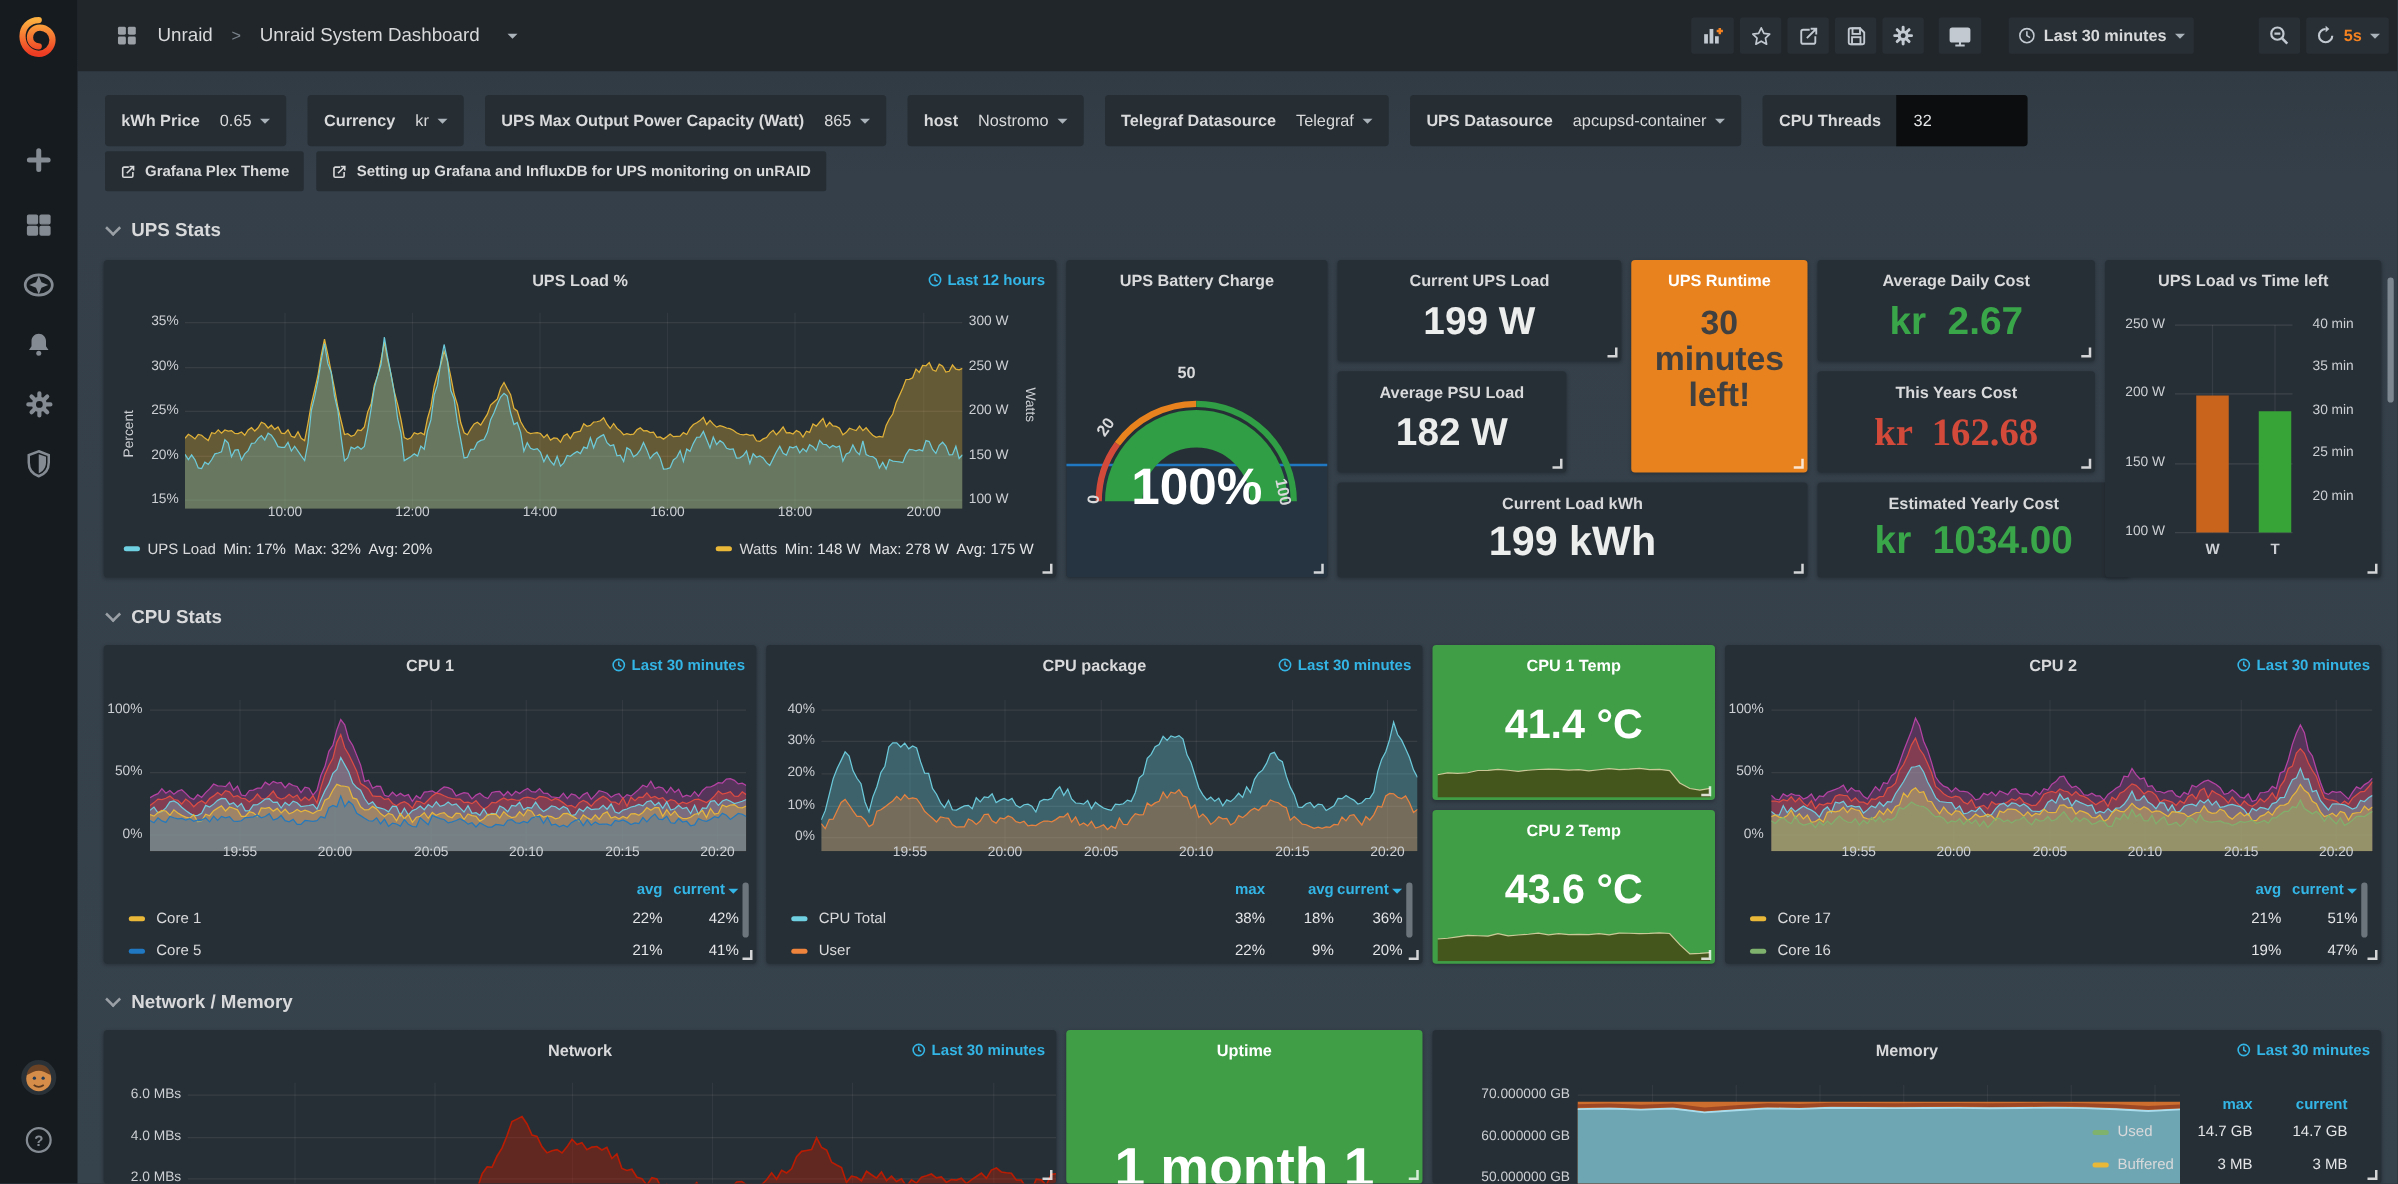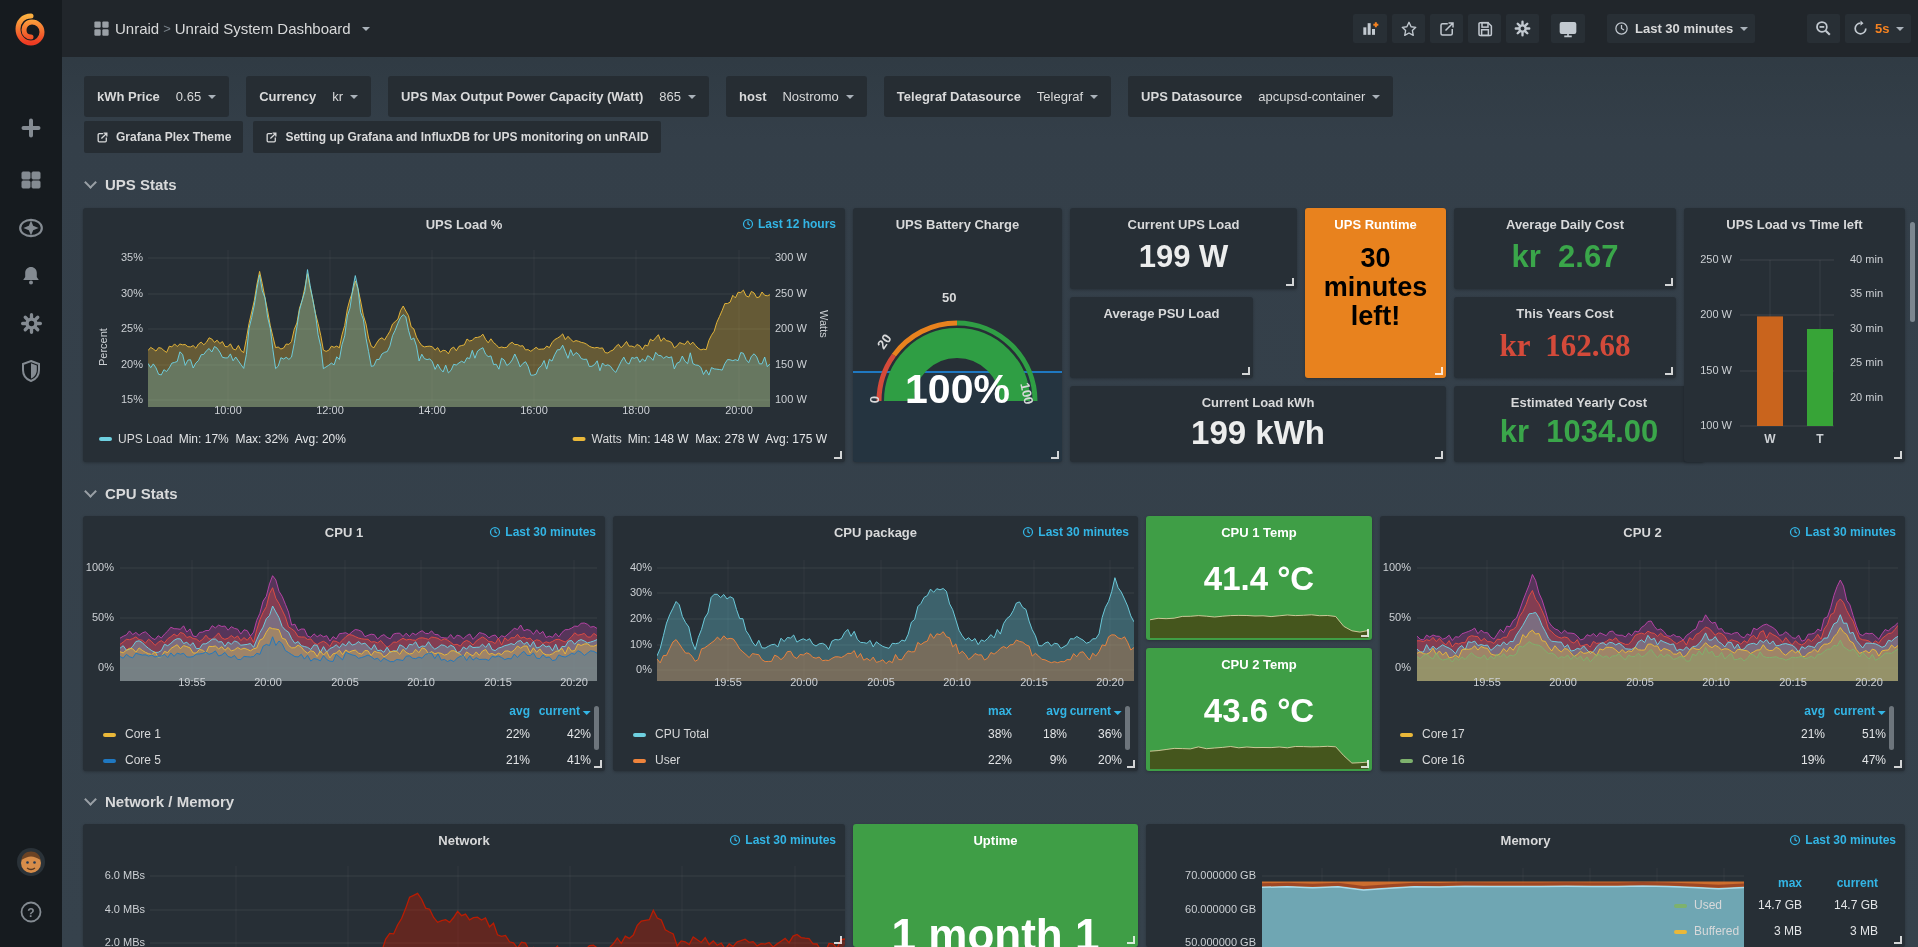--- a/index.html
+++ b/index.html
@@ -4,21 +4,21 @@
 <style>
   html,body{margin:0;padding:0;background:#2c363d;font-family:"Liberation Sans",sans-serif;}
   #app{position:relative;width:1918px;height:947px;overflow:hidden;
        background:linear-gradient(180deg,#2d3840 0,#343f49 140px,#36424c 100%);}
   
   .sidebar{position:absolute;left:0;top:0;width:62px;height:947px;background:#161b1f;z-index:5;}
   .sbtn{position:absolute;left:0;width:62px;height:40px;display:flex;align-items:center;justify-content:center;color:#848b92;cursor:pointer;}
   .sbtn svg{stroke:#848b92;fill:none;}
   
   .topbar{position:absolute;left:62px;top:0;width:1856px;height:57px;background:#21262b;display:flex;align-items:center;z-index:4;}
-  .crumb{display:flex;align-items:center;margin-left:30px;gap:4px;color:#d8d9da;font-size:15px;}
+  .crumb{display:flex;align-items:center;margin-left:30px;gap:15px;color:#d8d9da;font-size:15px;}
   .crumb .sep{color:#79828a;font-size:13px;}
   .tbgroup{position:absolute;top:14px;height:29px;display:flex;gap:5px;}
   .tbtn{min-width:33px;height:29px;background:#282f35;border-radius:2px;display:flex;align-items:center;justify-content:center;color:#c2c9d0;cursor:pointer;padding:0 7px;box-sizing:border-box;}
   .tbtn svg{stroke:#c2c9d0;fill:none;}
   .caret{width:0;height:0;border-left:4px solid transparent;border-right:4px solid transparent;border-top:4px solid #aab2ba;display:inline-block;margin-left:7px;}
   .timetxt{font-size:13px;font-weight:bold;color:#d8d9da;margin-left:6px;white-space:nowrap;}
   .orange{color:#f58220;}
   
   .varrow{position:absolute;left:84px;top:76px;display:flex;gap:17px;z-index:3;}
   .varbox{height:41px;background:#262d33;border-radius:3px;display:flex;align-items:center;padding:0 13px;cursor:pointer;}
@@ -40,21 +40,21 @@
   .statval{position:absolute;left:0;right:0;top:31px;text-align:center;font-size:31px;font-weight:bold;color:#eceded;white-space:pre;}
   .greenbg{background:#3f9e46;}
   .orangebg{background:#e8821e;}
   .gtext{color:#3aa64a;} .rtext{color:#d44a3a;font-family:Liberation Serif, serif;}
   .tick{position:absolute;font-size:11px;color:#ccd0d4;white-space:pre;}
   .lh{position:absolute;font-size:12px;font-weight:bold;color:#33b5e5;white-space:nowrap;}
   .lval{position:absolute;font-size:12px;color:#e3e5e7;white-space:nowrap;}
   .llabel{position:absolute;font-size:12px;color:#d8d9da;cursor:pointer;white-space:nowrap;}
   .sw{position:absolute;width:13px;height:4px;border-radius:2px;}
   .lscroll{position:absolute;width:5px;border-radius:3px;background:#6d757c;}
-  .rt-val{position:absolute;left:8px;right:8px;top:36px;text-align:center;font-size:27px;line-height:1.08;font-weight:bold;color:#000000;}
+  .rt-val{position:absolute;left:8px;right:8px;top:36px;text-align:center;font-size:27px;line-height:1.08;font-weight:bold;color:#404040;}
   .temp-val{position:absolute;left:0;right:0;top:44px;text-align:center;font-size:33px;font-weight:bold;color:#fff;}
   .up-val{position:absolute;left:0;right:0;top:86px;text-align:center;font-size:44px;font-weight:bold;color:#fff;white-space:nowrap;}
   .glabel{position:absolute;font-size:13px;font-weight:bold;color:#d8d9da;}
   .gvalue{position:absolute;left:0;right:0;top:158px;text-align:center;font-size:41px;font-weight:bold;color:#fff;z-index:2;}
   .pagescroll{position:absolute;left:1910px;top:222px;width:5px;height:100px;background:#8a949c;border-radius:3px;opacity:.85;}
 </style>
 </head>
 <body>
 
 <div id="app">
@@ -237,20 +237,24 @@
       </div>
       <div class="varbox">
         <span class="vlabel">Telegraf Datasource</span>
         <span class="vval">Telegraf</span>
         <span class="caret"></span>
       </div>
       <div class="varbox">
         <span class="vlabel">UPS Datasource</span>
         <span class="vval">apcupsd-container</span>
         <span class="caret"></span>
+      </div>
+      <div class="varbox hasinput">
+        <span class="vlabel">CPU Threads</span>
+        <input class="vinput" value="32" style="margin-left: 12px;">
       </div>
     </div>
   <div class="linkrow" id="linkrow">
       <div class="linkbox">
         <svg width="13" height="13" viewBox="0 0 24 24" style="stroke:#d8d9da;fill:none">
           <path d="M13 5 H6 A2 2 0 0 0 4 7 V18 A2 2 0 0 0 6 20 H17 A2 2 0 0 0 19 18 V12" stroke-width="2.4"></path>
           <path d="M10 14 L20 4 M14 4 H20 V10" stroke-width="2.4"></path>
         </svg>
         <span>Grafana Plex Theme</span>
       </div>
@@ -340,20 +344,21 @@
     <span class="glabel" style="left:163px;top:178px;transform:rotate(78deg)">100</span>
     <div class="gvalue">100%</div>
   </div>
 
   <div class="panel" id="p-cul" style="left:1070px;top:208px;width:227px;height:81px">
     <div class="ptitle">Current UPS Load</div>
     <div class="statval">199 W</div>
   </div>
   <div class="panel" id="p-apl" style="left:1070px;top:297px;width:183px;height:81px">
     <div class="ptitle">Average PSU Load</div>
+    <div class="statval">182 W</div>
   </div>
   <div class="panel orangebg" id="p-runtime" style="left:1305px;top:208px;width:141px;height:170px">
     <div class="ptitle" style="color:#fff">UPS Runtime</div>
     <div class="rt-val">30 minutes left!</div>
   </div>
   <div class="panel" id="p-kwh" style="left:1070px;top:386px;width:376px;height:76px">
     <div class="ptitle">Current Load kWh</div>
     <div class="statval" style="top:28px;font-size:33px">199 kWh</div>
   </div>
   <div class="panel" id="p-adc" style="left:1454px;top:208px;width:222px;height:81px">

